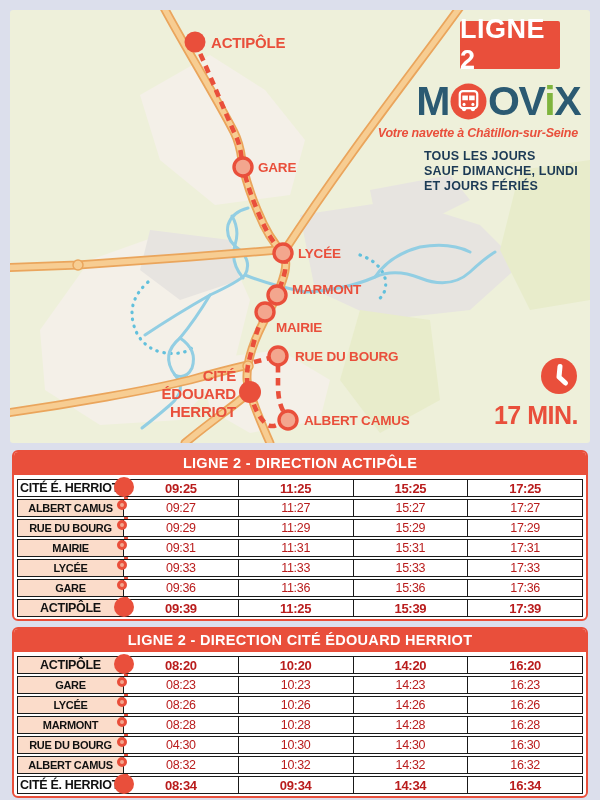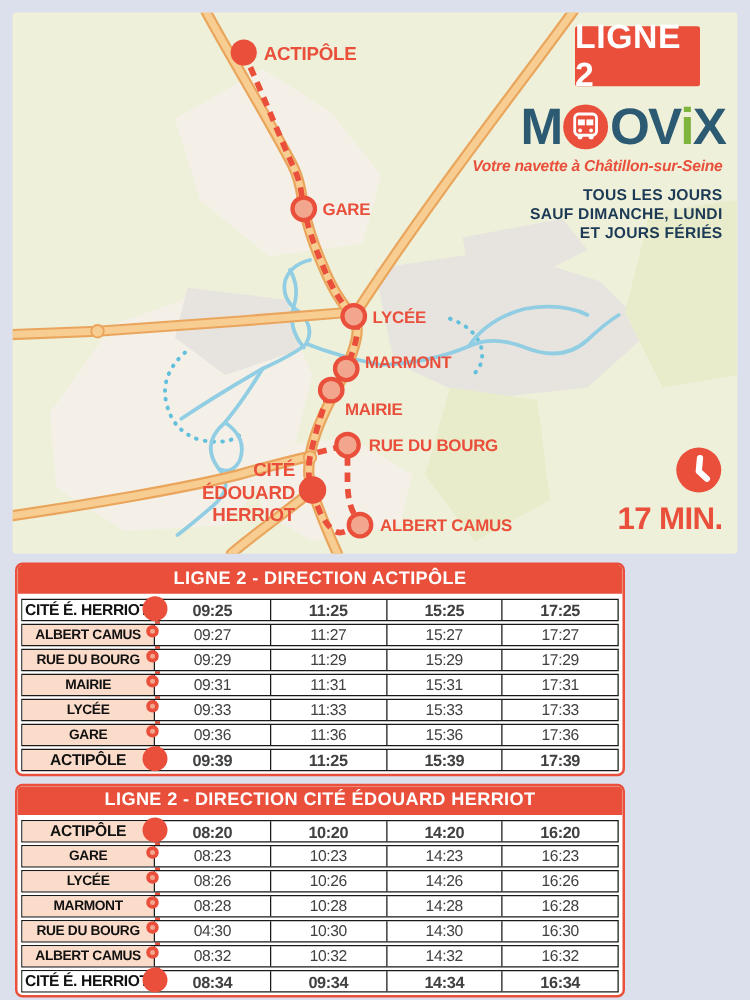--- a/index.html
+++ b/index.html
@@ -32,44 +32,44 @@
 
   .badge{position:absolute;top:11px;right:30px;width:100px;height:48px;background:var(--accent);
          color:#fff;font-size:27px;font-weight:bold;display:flex;align-items:center;
          justify-content:center;border-radius:2px;letter-spacing:.5px;}
   .brand{position:absolute;top:71px;right:10px;display:flex;align-items:center;
          font-size:41px;font-weight:bold;color:var(--teal);letter-spacing:-1.5px;line-height:1;}
   .brand .green{color:var(--green);}
   .brand .buswrap{width:37px;height:37px;margin:0 1px;}
   .tagline{position:absolute;top:116px;right:12px;color:var(--accent);font-style:italic;
            font-weight:bold;font-size:12.5px;letter-spacing:-.2px;white-space:nowrap;}
-  .note{position:absolute;top:139px;right:12px;text-align:right;color:var(--navy);
+  .note{position:absolute;top:139px;right:12px;color:var(--navy);
         font-weight:bold;font-size:12.5px;line-height:15px;letter-spacing:.2px;}
   .clock{position:absolute;top:347px;left:530px;width:38px;height:38px;}
   .duration{position:absolute;top:391px;right:12px;color:var(--accent);font-size:25px;
             font-weight:bold;letter-spacing:-.5px;}
 
   
-  .timetable{position:absolute;left:12px;width:488px;height:171px;background:#fff;
+  .timetable{position:absolute;left:12px;width:576px;height:171px;background:#fff;
              border:2.5px solid var(--accent);border-radius:6px;overflow:hidden;}
   .timetable.t0{top:450px;} .timetable.t1{top:627px;}
   .tbl-header{height:23px;background:var(--accent);color:#fff;text-align:center;
               font-weight:bold;font-size:14.5px;line-height:23px;letter-spacing:.3px;}
   .tbl-rows{position:relative;padding:2px 3px 3px;}
   .connector{position:absolute;left:110px;top:8px;bottom:8px;width:4px;background:var(--accent);z-index:0;}
   .row{position:relative;z-index:1;display:flex;height:18px;border:1.6px solid #191919;
        background:#fff;margin-top:2px;}
   .row:first-child{margin-top:0;}
   .stop-cell{width:105px;background:var(--salmon);display:flex;align-items:center;
              justify-content:center;font-weight:bold;font-size:11px;color:#111;letter-spacing:-.3px;}
   .row.terminus .stop-cell{font-size:12.5px;}
   .row.white-name .stop-cell{background:#fff;justify-content:flex-start;padding-left:2px;}
   .times{display:flex;flex:1;}
   .time-cell{flex:1;border-left:1.6px solid #191919;display:flex;align-items:center;
-             justify-content:center;font-size:12.5px;color:#404040;letter-spacing:-.3px;}
+             justify-content:center;font-size:12.5px;color:#b91c1c;letter-spacing:-.3px;}
   .row.terminus .time-cell{font-weight:bold;font-size:13px;}
   .stop-dot{position:absolute;z-index:2;border-radius:50%;}
   .stop-dot.small{left:99px;top:0px;width:10px;height:10px;background:var(--stopfill);
                   border:3px solid var(--accent);}
   .stop-dot.big{left:96px;top:-3px;width:20px;height:20px;background:var(--accent);}
 </style>
 </head>
 <body>
 
 <div class="page">

